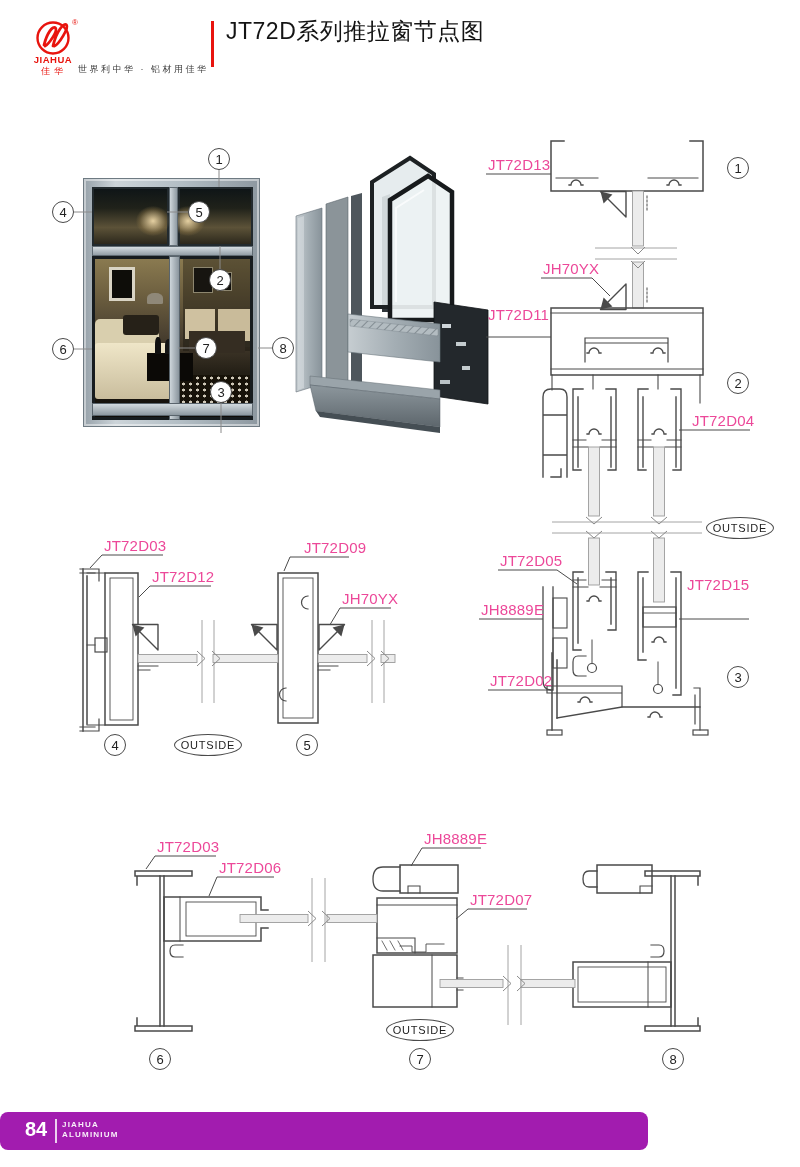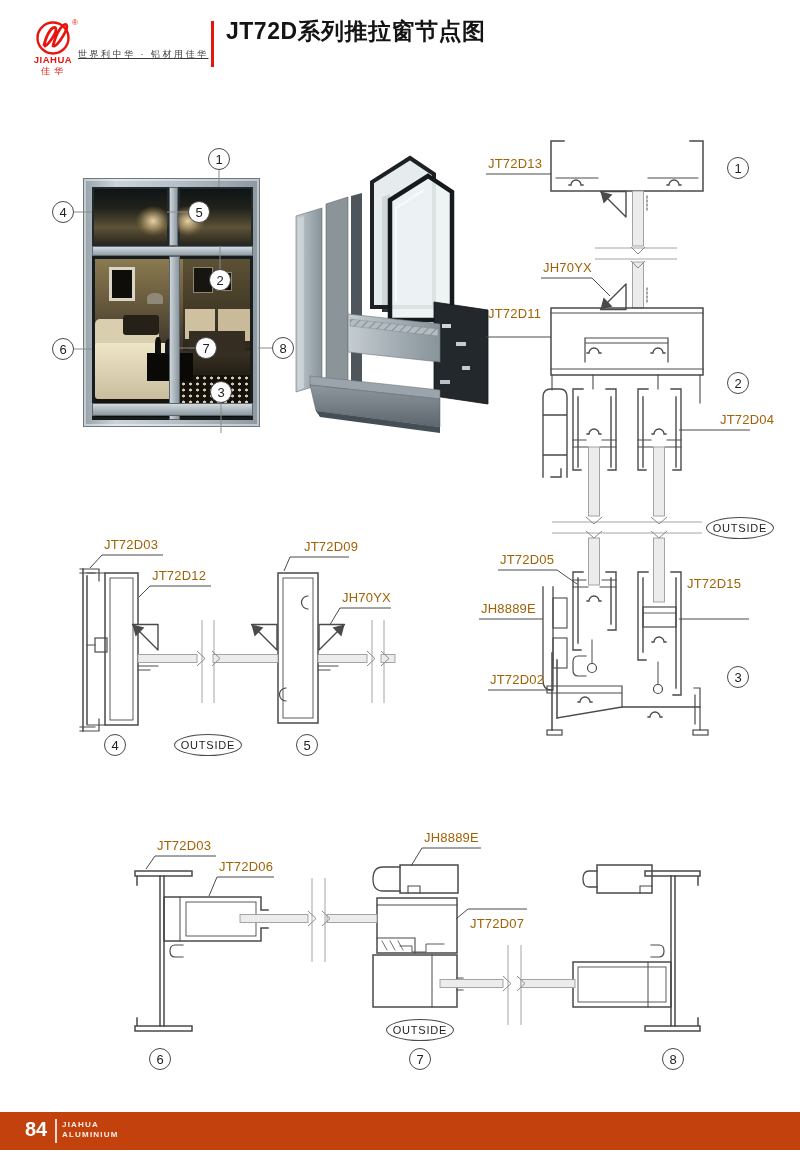--- a/index.html
+++ b/index.html
@@ -8,26 +8,26 @@
     position:relative; width:800px; height:1167px; background:#fff;
     font-family:"Liberation Sans", sans-serif; overflow:hidden;
   }
   
   .logo-svg { position:absolute; left:26px; top:12px; z-index:3; }
   .company-cn {
     position:absolute; left:74px; top:20px; font-size:33px; font-weight:900;
     color:#121212; letter-spacing:2px; white-space:nowrap; z-index:3;
   }
   .slogan {
-    position:absolute; left:78px; top:48px; font-size:9px; color:#3a3a3a;
-    letter-spacing:2.5px; white-space:nowrap; z-index:3;text-decoration:underline;
+    position:absolute; left:78px; top:63px; font-size:9px; color:#3a3a3a;
+    letter-spacing:2.5px; white-space:nowrap; z-index:3;
   }
   .hdr-divider { position:absolute; left:211px; top:21px; width:3px; height:46px; background:#e8140e; z-index:3; }
   .title-cn {
-    position:absolute; left:226px; top:16px; font-size:23px; font-weight:700;
+    position:absolute; left:226px; top:16px; font-size:23px; font-weight:400;
     color:#141414; letter-spacing:0.5px; white-space:nowrap; z-index:3;
   }
   .title-en {
     position:absolute; left:227px; top:50px; font-size:12px; color:#262626;
     word-spacing:4px; letter-spacing:0.2px; white-space:nowrap; z-index:3;
   }
   
   .win-frame {
     position:absolute; left:83px; top:178px; width:177px; height:249px;
     background:linear-gradient(90deg,#97a2aa,#ccd4d9 18%,#b3bec5 55%,#8d98a0);
@@ -75,35 +75,35 @@
   .stile { left:85px; top:77px; width:11px; height:164px; z-index:4;
     background:linear-gradient(90deg,#cdd5da,#8a959d); border:1px solid #59646c; }
   .bottom-rail { left:8px; top:224px; width:161px; height:13px; z-index:4;
     background:linear-gradient(180deg,#d2dade,#8d98a0); border:1px solid #59646c; }
   
   .render-svg { position:absolute; left:290px; top:152px; z-index:2; }
   
   .drawings { position:absolute; left:0; top:0; z-index:5; pointer-events:none; }
   
   .lbl {
-    position:absolute; z-index:6; font-size:13px; color:#a16207;
+    position:absolute; z-index:6; font-size:15px; color:#ec4899;
     white-space:nowrap; letter-spacing:0.2px;
   }
   .callout {
     position:absolute; z-index:7; width:22px; height:22px; border:1.4px solid #4a4a4a;
     border-radius:50%; background:#fff; display:flex; align-items:center; justify-content:center;
     font-size:13px; color:#222;
   }
   .outside-tag {
     position:absolute; z-index:7; width:68px; height:22px; border:1.3px solid #4a4a4a;
     border-radius:50%; background:#fff; display:flex; align-items:center; justify-content:center;
     font-size:11px; letter-spacing:0.8px; color:#1e1e1e;
   }
   
-  .footer-bar { position:absolute; left:0; top:1112px; width:800px; height:38px; background:#c2410c; z-index:3; }
+  .footer-bar { position:absolute; left:0; top:1112px; width:648px; height:38px; background:#a21caf; z-index:3;border-radius:8px; }
   .footer-page { position:absolute; left:25px; top:6px; font-size:20px; font-weight:bold; color:#fff; }
   .footer-sep { position:absolute; left:55px; top:7px; width:1.5px; height:24px; background:rgba(255,255,255,.8); }
   .footer-brand { position:absolute; left:62px; top:8px; font-size:8px; line-height:10px;
     letter-spacing:1.2px; color:rgba(255,255,255,.92); font-weight:bold; }
 </style>
 </head>
 <body>
 
 <div class="page">
 
@@ -368,33 +368,33 @@
       <path d="M308,911 L316,918.5 L308,926 M322,911 L330,918.5 L322,926" stroke="#8a8a8a" stroke-width="1" fill="none"></path>
       <rect x="440" y="979.5" width="63" height="8" fill="#ececec" stroke="#9c9c9c" stroke-width="0.9"></rect>
       <rect x="521" y="979.5" width="54" height="8" fill="#ececec" stroke="#9c9c9c" stroke-width="0.9"></rect>
       <path d="M503,976 L511,983.5 L503,991 M517,976 L525,983.5 L517,991" stroke="#8a8a8a" stroke-width="1" fill="none"></path>
     </g>
   </svg>
 
   <div class="lbl" style="left:488px; top:156px">JT72D13</div>
   <div class="lbl" style="left:543px; top:260px">JH70YX</div>
   <div class="lbl" style="left:488px; top:306px">JT72D11</div>
-  <div class="lbl" style="left:720px; top:412px">JT72D04</div>
+  <div class="lbl" style="left:692px; top:412px">JT72D04</div>
   <div class="lbl" style="left:500px; top:552px">JT72D05</div>
   <div class="lbl" style="left:481px; top:601px">JH8889E</div>
   <div class="lbl" style="left:687px; top:576px">JT72D15</div>
   <div class="lbl" style="left:490px; top:672px">JT72D02</div>
   <div class="lbl" style="left:104px; top:537px">JT72D03</div>
   <div class="lbl" style="left:152px; top:568px">JT72D12</div>
   <div class="lbl" style="left:304px; top:539px">JT72D09</div>
   <div class="lbl" style="left:342px; top:590px">JH70YX</div>
   <div class="lbl" style="left:157px; top:838px">JT72D03</div>
   <div class="lbl" style="left:219px; top:859px">JT72D06</div>
   <div class="lbl" style="left:424px; top:830px">JH8889E</div>
-  <div class="lbl" style="left:470px; top:916px">JT72D07</div>
+  <div class="lbl" style="left:470px; top:891px">JT72D07</div>
 
   <div class="outside-tag" style="left:706px; top:517px">OUTSIDE</div>
   <div class="outside-tag" style="left:174px; top:734px">OUTSIDE</div>
   <div class="outside-tag" style="left:386px; top:1019px">OUTSIDE</div>
 
   <div class="callout" style="left:208px; top:148px">1</div>
   <div class="callout" style="left:209px; top:269px">2</div>
   <div class="callout" style="left:210px; top:381px">3</div>
   <div class="callout" style="left:52px;  top:201px">4</div>
   <div class="callout" style="left:188px; top:201px">5</div>

